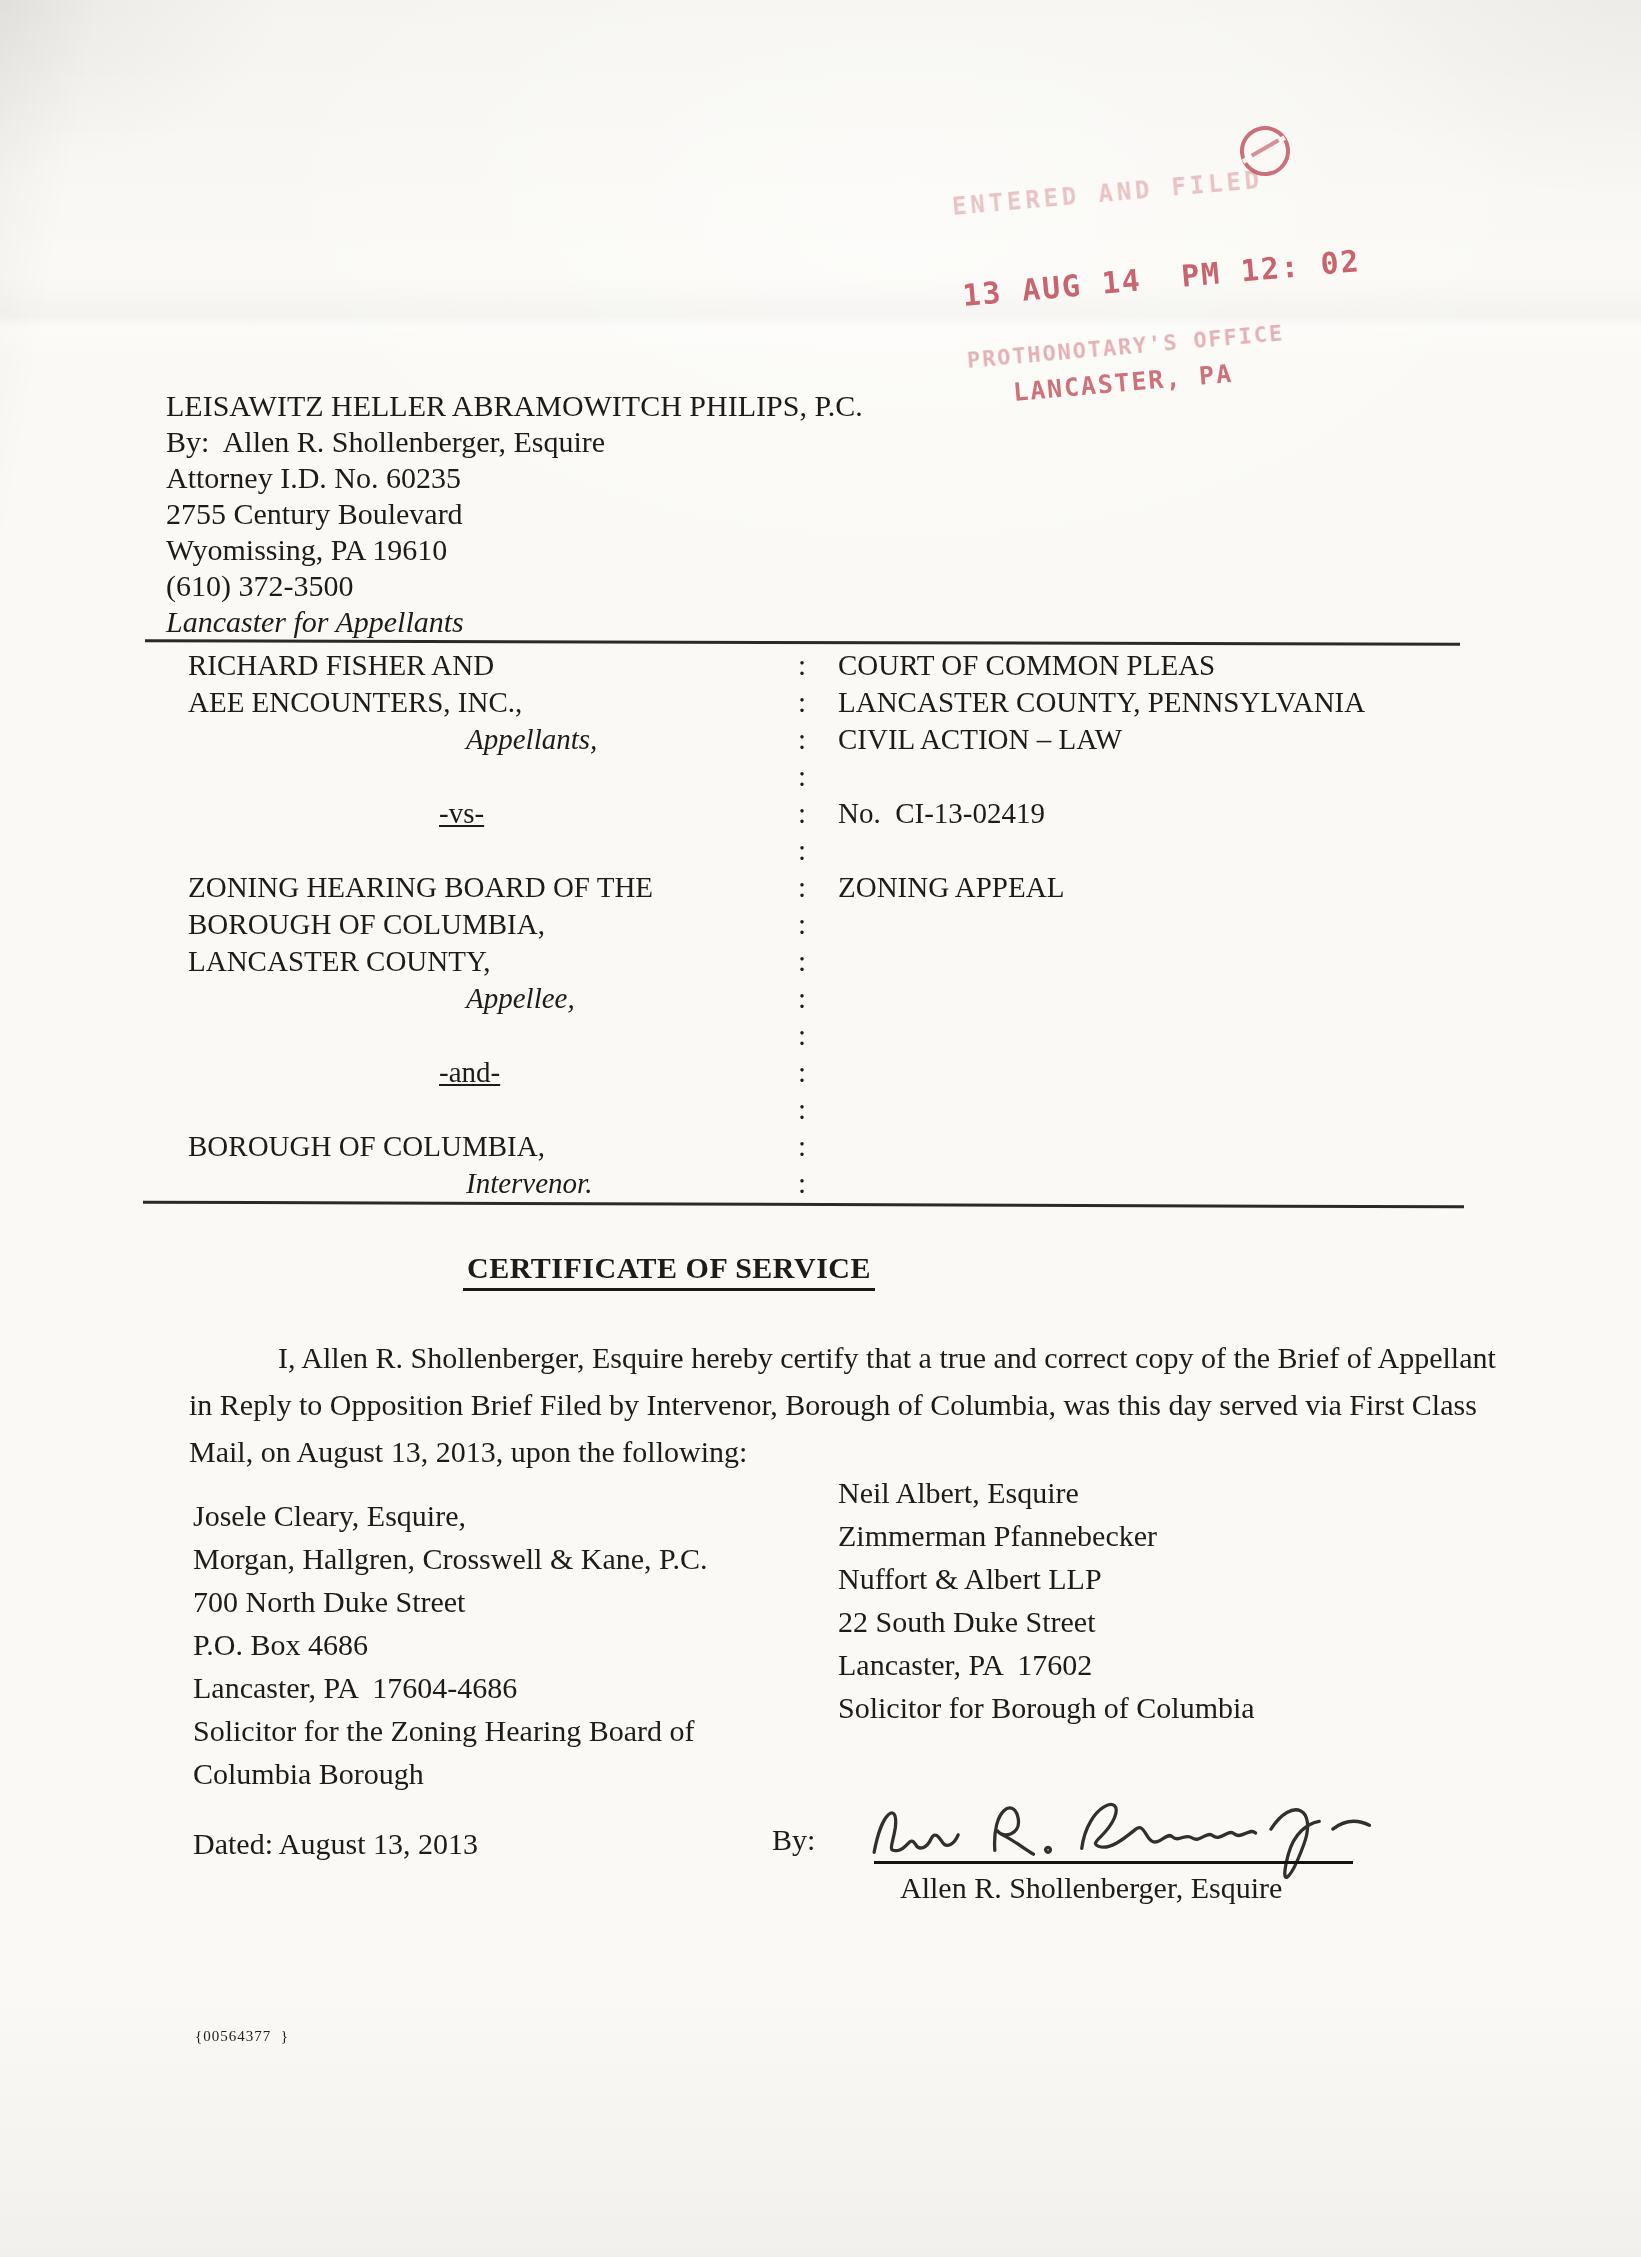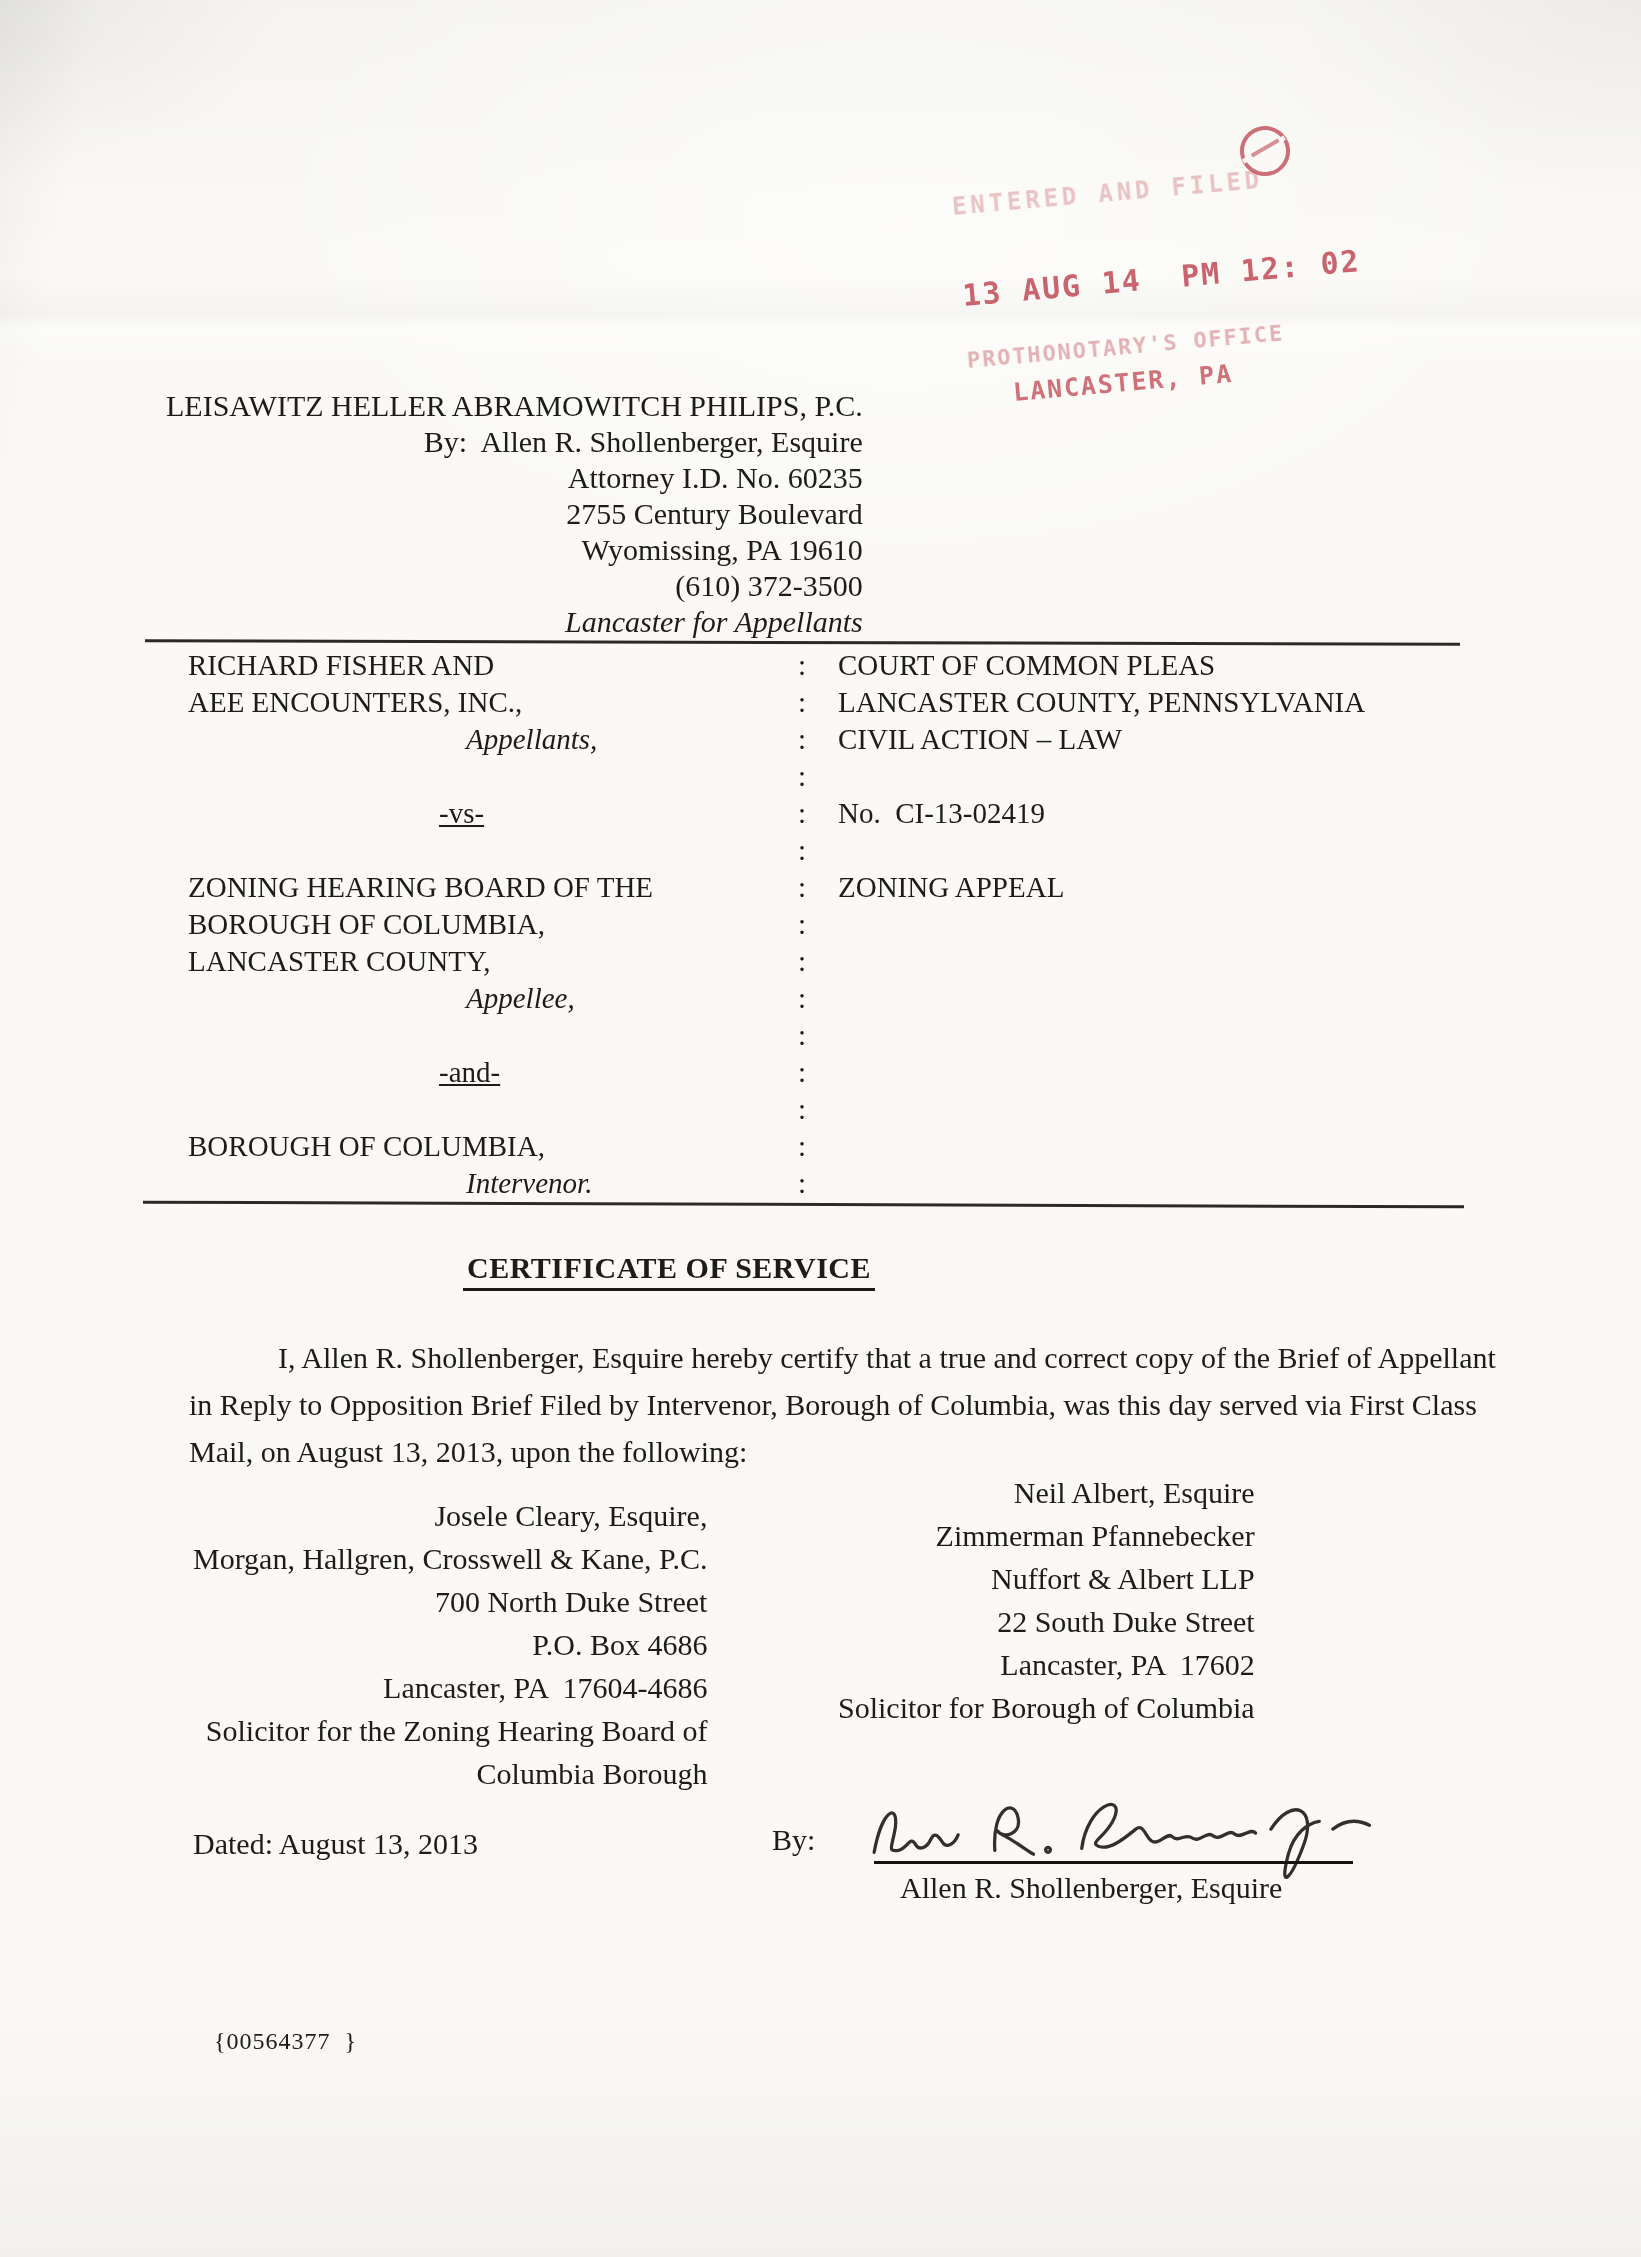--- a/index.html
+++ b/index.html
@@ -19,21 +19,21 @@
       radial-gradient(406px 251px at 0% 0%, rgba(70,70,70,.07), transparent 70%),
       radial-gradient(502px 290px at 100% 0%, rgba(70,70,70,.05), transparent 70%),
       radial-gradient(1062px 579px at 55% 10%, rgba(255,255,255,.5), transparent 65%),
       linear-gradient(180deg, rgba(0,0,0,.02) 0%, transparent 12%, transparent 88%, rgba(0,0,0,.035) 100%),
       linear-gradient(100deg, rgba(0,0,0,.04) 0%, transparent 5%);
   }
   .wrinkle{
     position:absolute;left:0;top:276px;width:1641px;height:87px;pointer-events:none;
     background:linear-gradient(180deg, transparent 0%, rgba(0,0,0,.025) 45%, rgba(255,255,255,.35) 60%, transparent 100%);
   }
-  .pre{white-space:pre-wrap;text-align:right;}
+  .pre{white-space:pre-wrap;}
 
   
   .stamp-line{
     position:absolute;
     font-family:"DejaVu Sans Mono",monospace;font-weight:bold;
     color:#bf4450;transform:rotate(-5deg);transform-origin:left top;
     white-space:pre;
   }
   .st1{left:951px;top:193px;font-size:24px;letter-spacing:3.9px;opacity:.30;filter:blur(0.6px);}
   .st2{left:961px;top:278px;font-size:30px;letter-spacing:1.9px;opacity:.82;}
@@ -85,21 +85,21 @@
   .addr-left{left:193px;top:1494px;}
   .addr-right{left:838px;top:1471px;}
 
   
   .dated{position:absolute;left:193px;top:1827px;font-size:30px;}
   .by-label{position:absolute;left:772px;top:1823px;font-size:30px;}
   .sig-ink{position:absolute;left:850px;top:1769px;width:560px;height:126px;overflow:visible;}
   .sig-line{position:absolute;left:874px;top:1861px;width:479px;height:2.9px;background:#14130f;}
   .sig-name{position:absolute;left:881px;top:1871px;font-size:30px;margin-left:19px;}
 
-  .footer-id{position:absolute;left:195px;top:2028px;font-size:24px;letter-spacing:1px;margin-left:19px;}
+  .footer-id{position:absolute;left:195px;top:2028px;font-size:15px;letter-spacing:1px;}
 </style>
 </head>
 <body>
 
 <div class="page">
   <div class="wrinkle"></div>
 
   <div class="stamp-circle"></div>
   <div class="stamp-line st1">ENTERED AND FILED</div>
   <div class="stamp-line st2">13 AUG 14  PM 12: 02</div>

